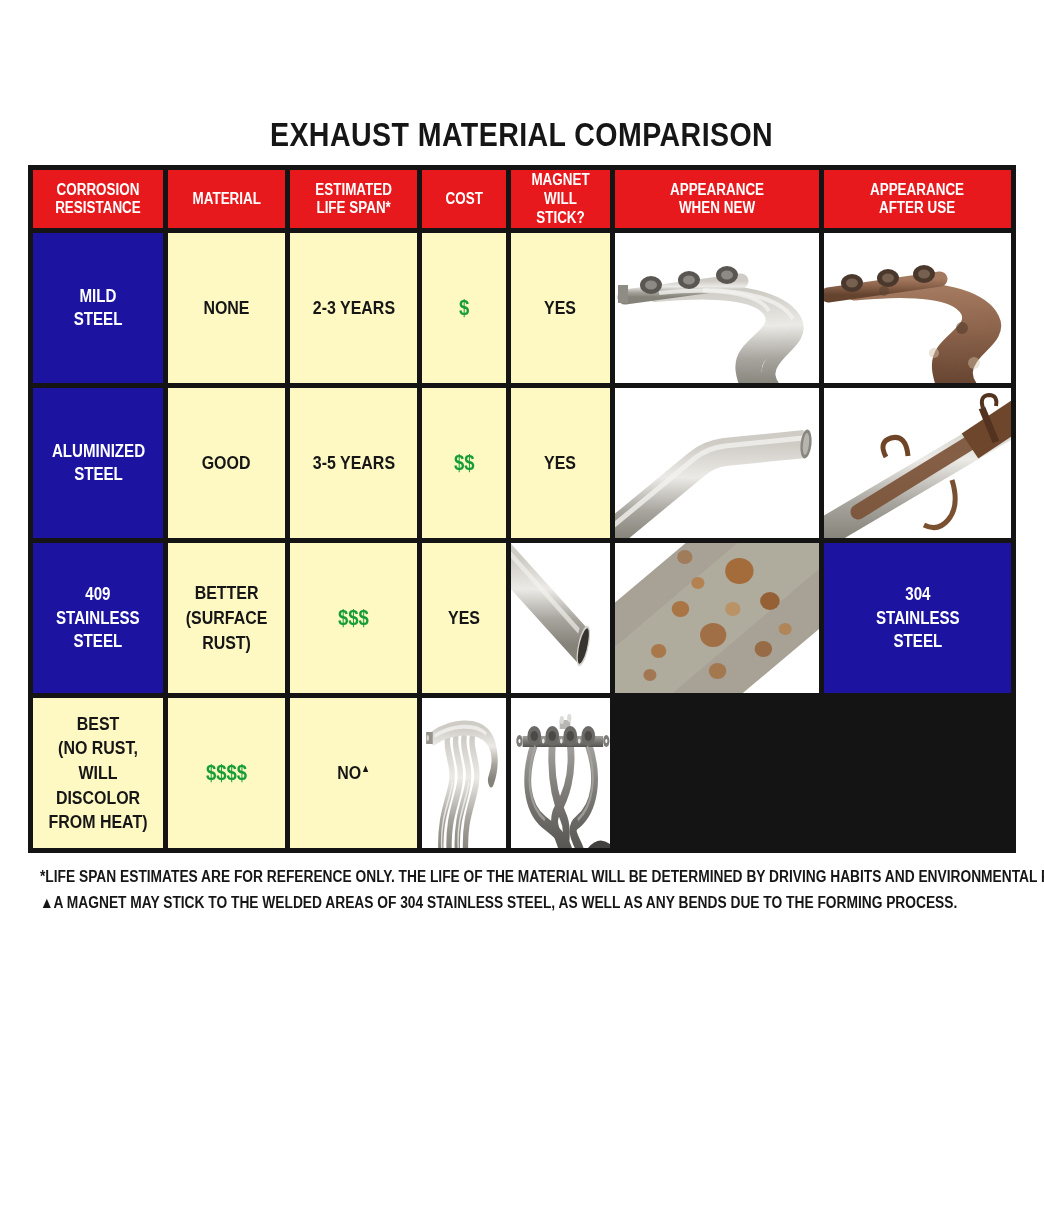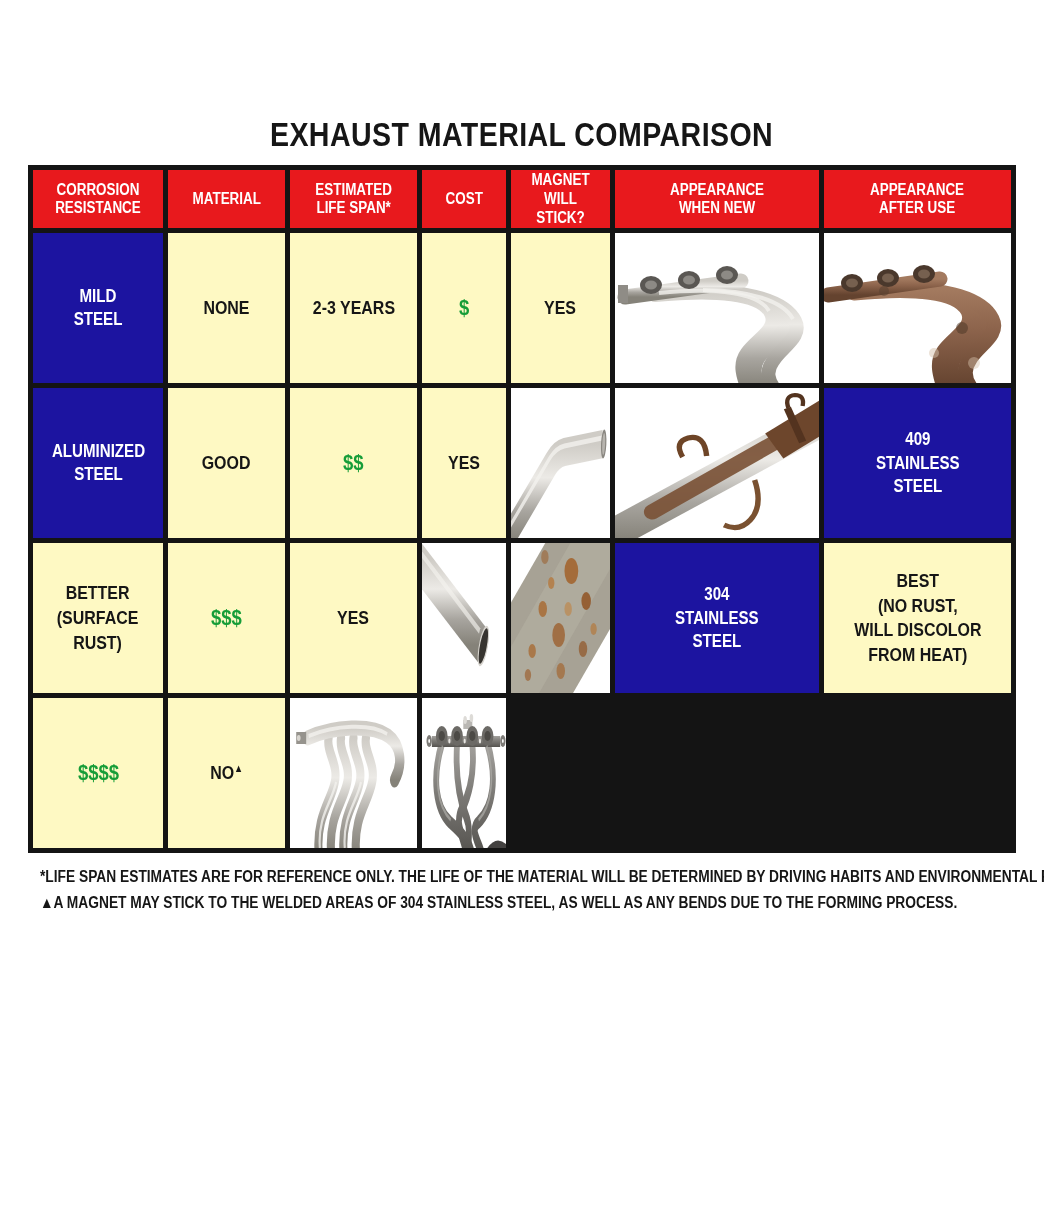--- a/index.html
+++ b/index.html
@@ -154,20 +154,23 @@
       </svg>
     </div>
 
     <div class="cell mat">
         <span class="cond">ALUMINIZED
 STEEL</span>
       </div>
     <div class="cell val">
         <span class="cond">GOOD</span>
       </div>
+    <div class="cell val">
+        <span class="cond">3-5 YEARS</span>
+      </div>
     <div class="cell val cost">
         <span class="cond">$$</span>
       </div>
     <div class="cell val">
         <span class="cond"><span>YES</span><span class="sup"></span></span>
       </div>
     <div class="cell photo">
       <svg viewBox="0 0 204 150" preserveAspectRatio="none">
         <rect width="204" height="150" fill="#ffffff"></rect>
         <path d="M-10,152 L82,76 Q94,66 110,64 L190,56" stroke="url(#gMetal)" stroke-width="28" fill="none"></path>

